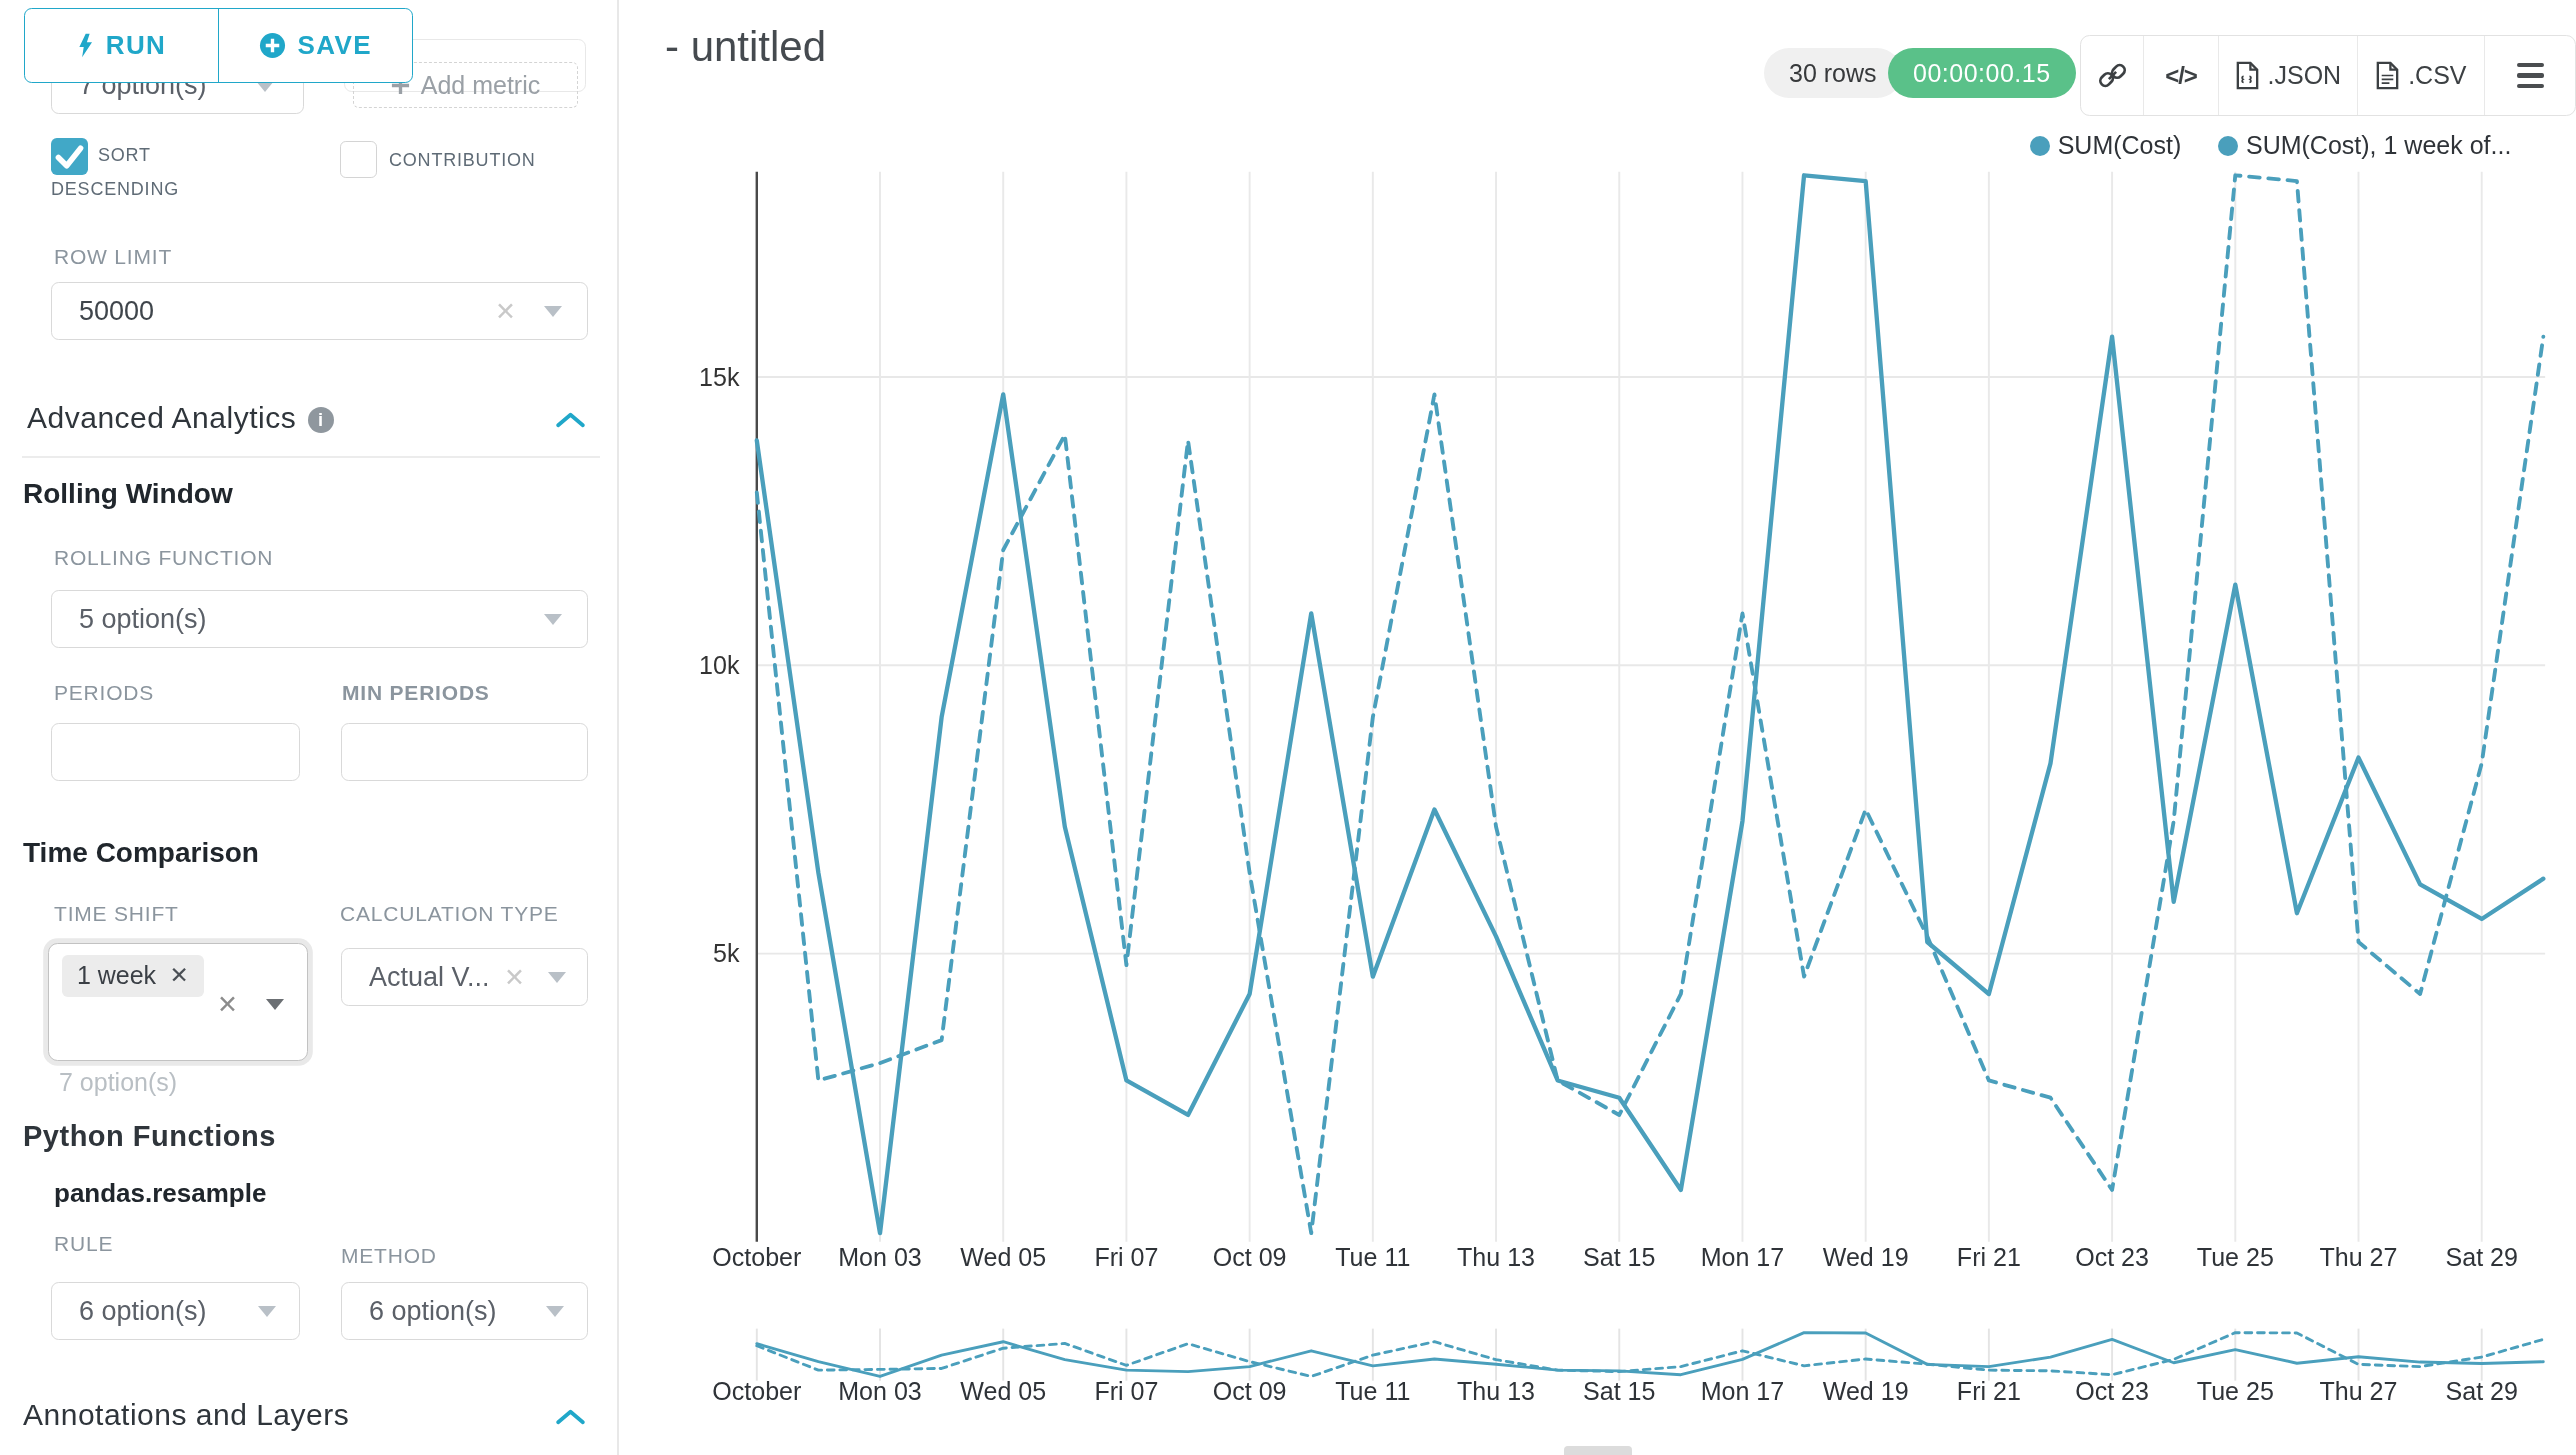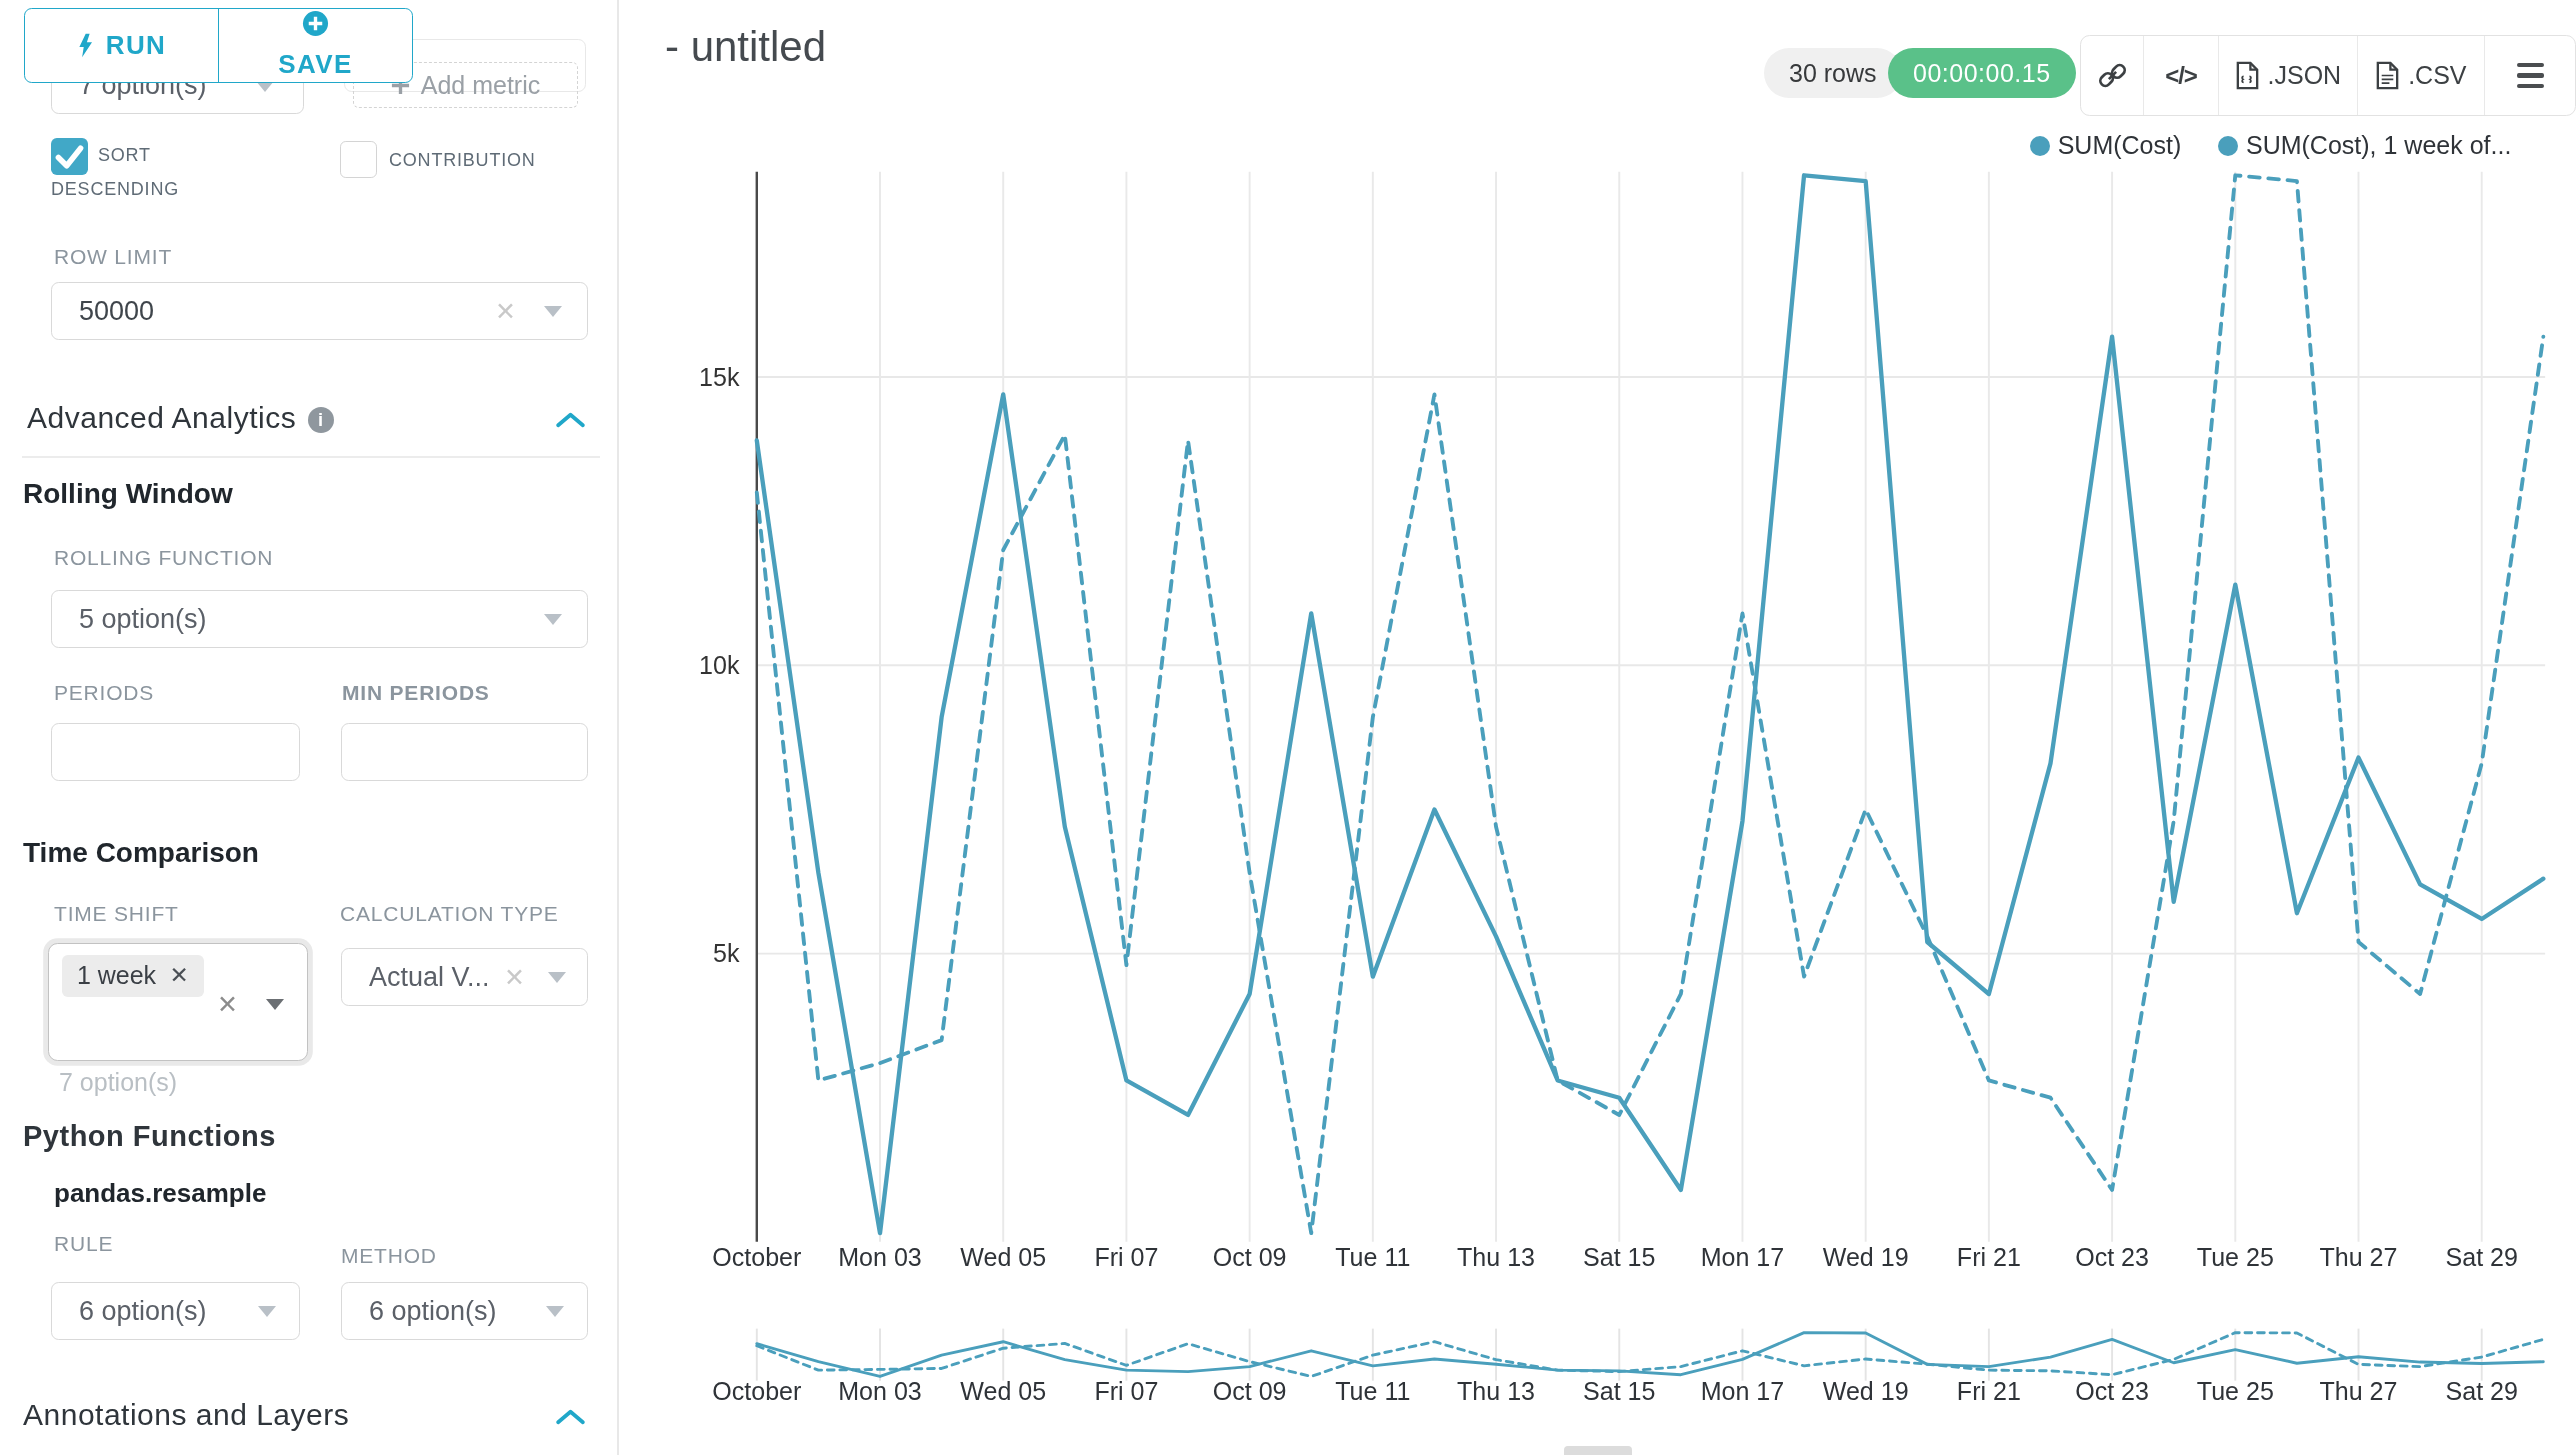--- a/index.html
+++ b/index.html
@@ -6,21 +6,21 @@
   #app{position:relative;width:2576px;height:1456px;overflow:hidden;background:#fff;}
 
   
   #panel{position:absolute;left:0;top:0;width:617px;height:1456px;background:#fff;z-index:3;}
   #panel-divider{position:absolute;left:617px;top:0;width:1.9px;height:1456px;background:#e8e8e8;z-index:3;}
 
   .btn-group{position:absolute;left:24px;top:7.7px;width:389px;height:75px;display:flex;
     border:1.9px solid #20A7C9;border-radius:7.7px;background:#fff;z-index:6;box-sizing:border-box;}
   .btn{flex:1;display:flex;align-items:center;justify-content:center;gap:11.6px;
     color:#20A7C9;font-size:26px;font-weight:700;letter-spacing:1.4px;cursor:pointer;}
-  .btn + .btn{border-left:1.9px solid #20A7C9;flex-direction:column;}
+  .btn + .btn{border-left:1.9px solid #20A7C9;}
 
   .sel,.inp{position:absolute;background:#fff;border:1.9px solid #d9d9d9;border-radius:7.7px;box-sizing:border-box;}
   .sel .val{position:absolute;left:27px;top:50%;transform:translateY(-50%);font-size:27px;color:#5b6068;white-space:nowrap;}
   .sel .val.dark{color:#3f454b;}
   .caret{position:absolute;top:50%;margin-top:-4.8px;width:0;height:0;
     border-left:9.6px solid transparent;border-right:9.6px solid transparent;border-top:11.6px solid #b9c0c7;}
   .clear-x{position:absolute;top:50%;transform:translateY(-50%);font-size:25px;color:#c9c9c9;}
 
   .lbl{position:absolute;font-size:21px;color:#8b959e;letter-spacing:0.8px;white-space:nowrap;}
   .sect{position:absolute;font-size:30px;color:#2f353b;font-weight:500;letter-spacing:0.5px;white-space:nowrap;}

